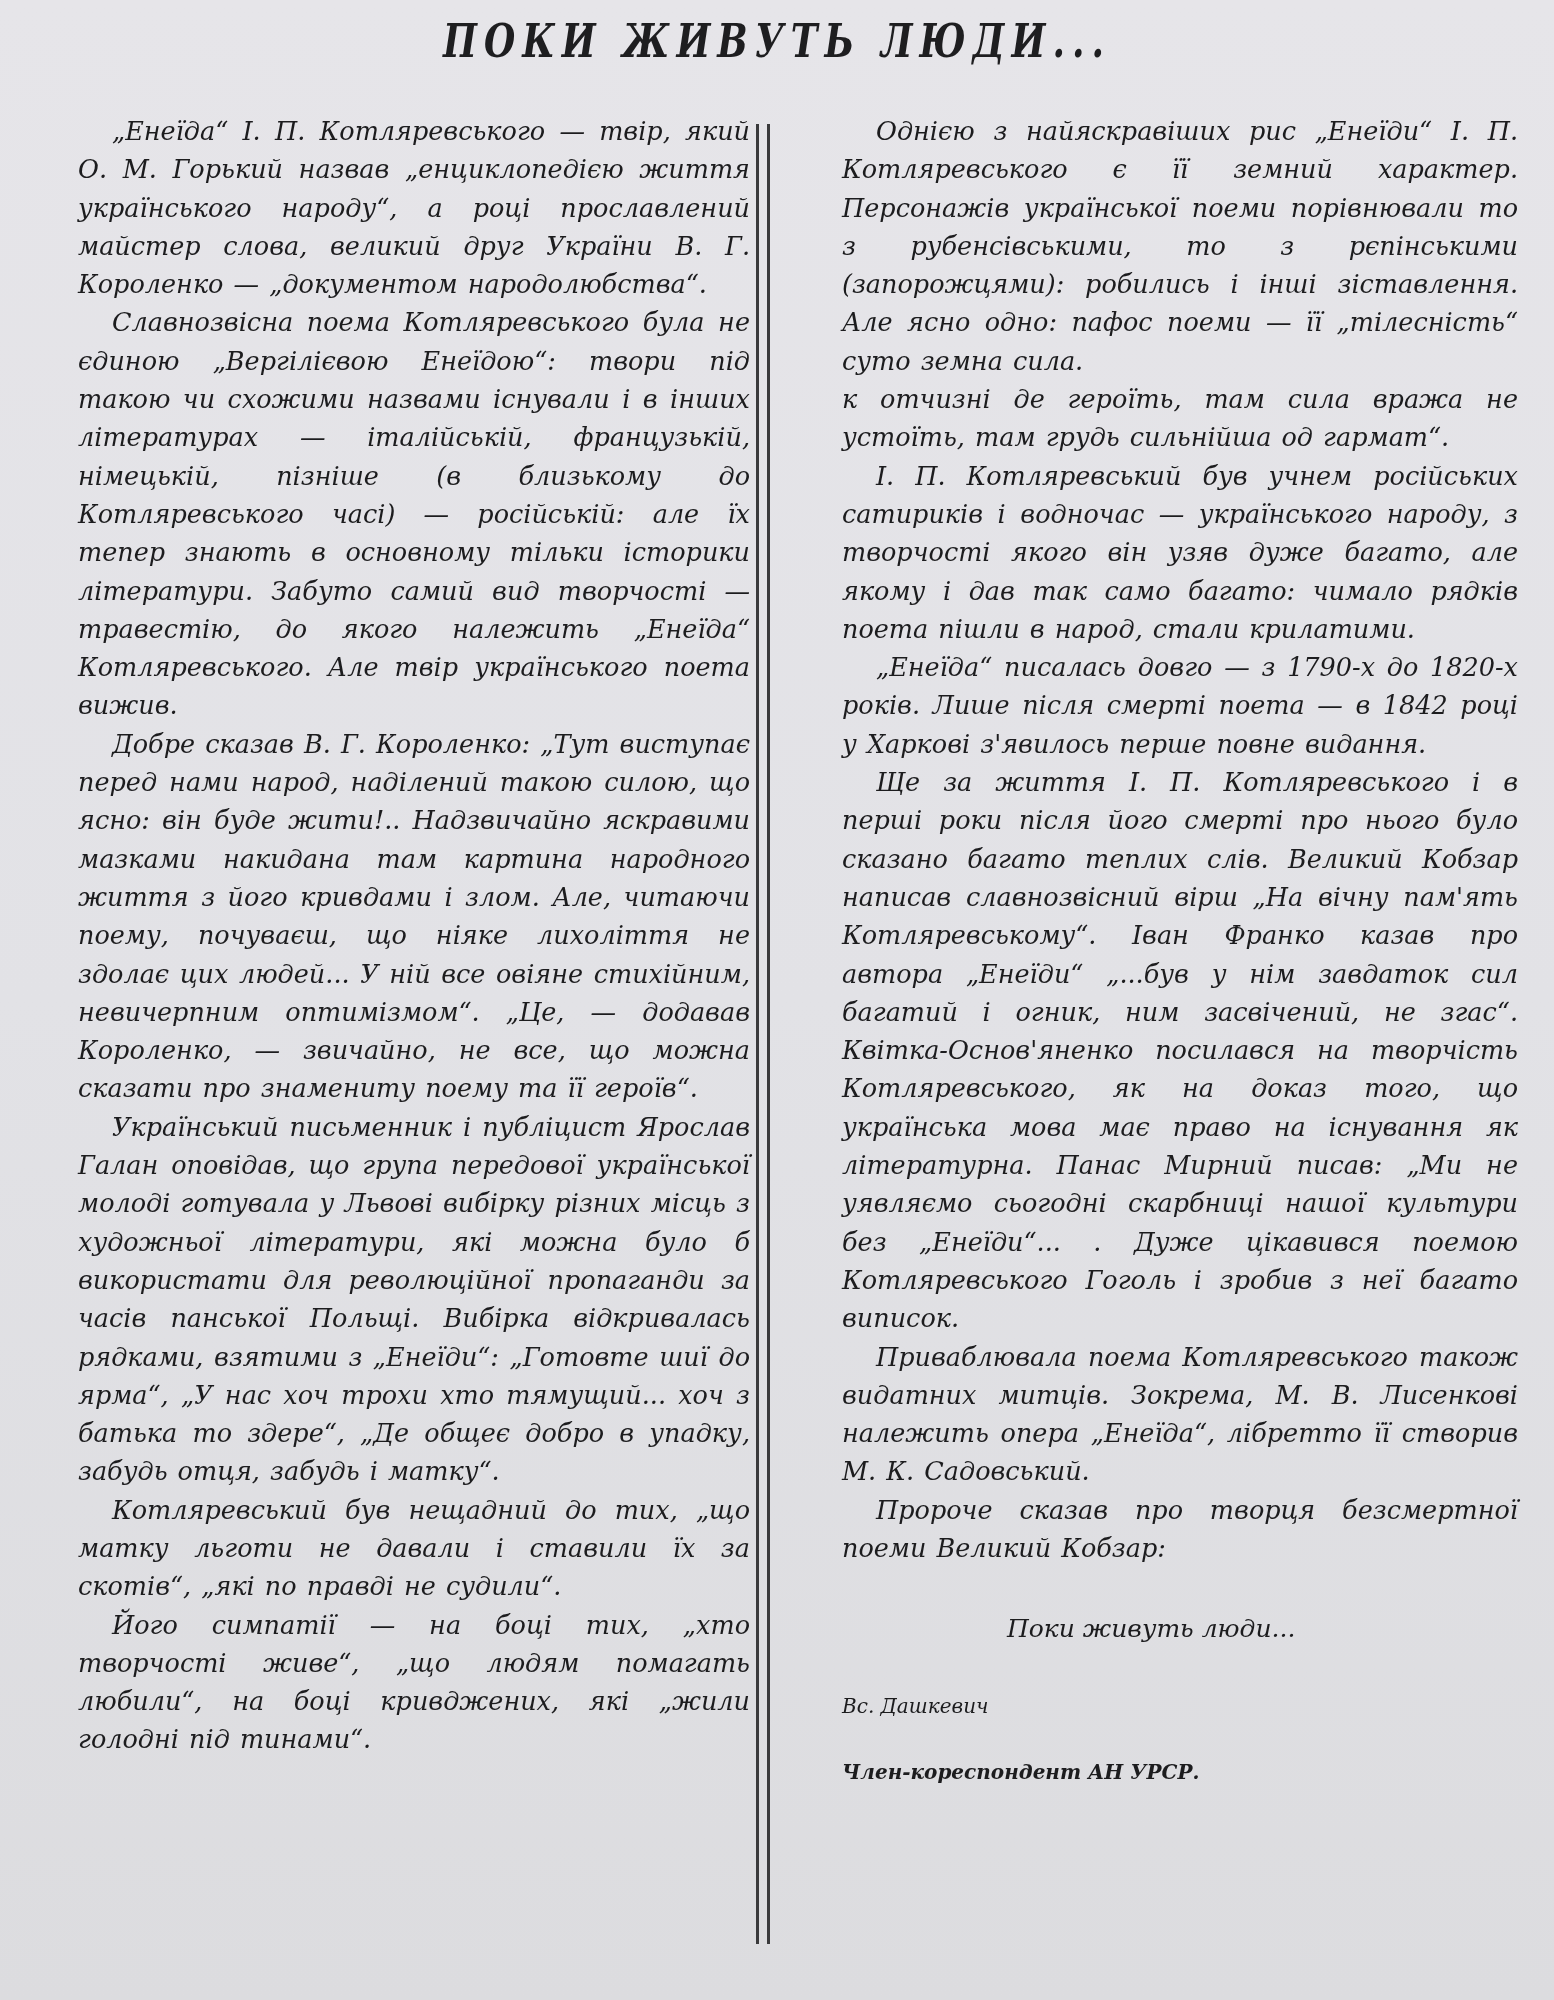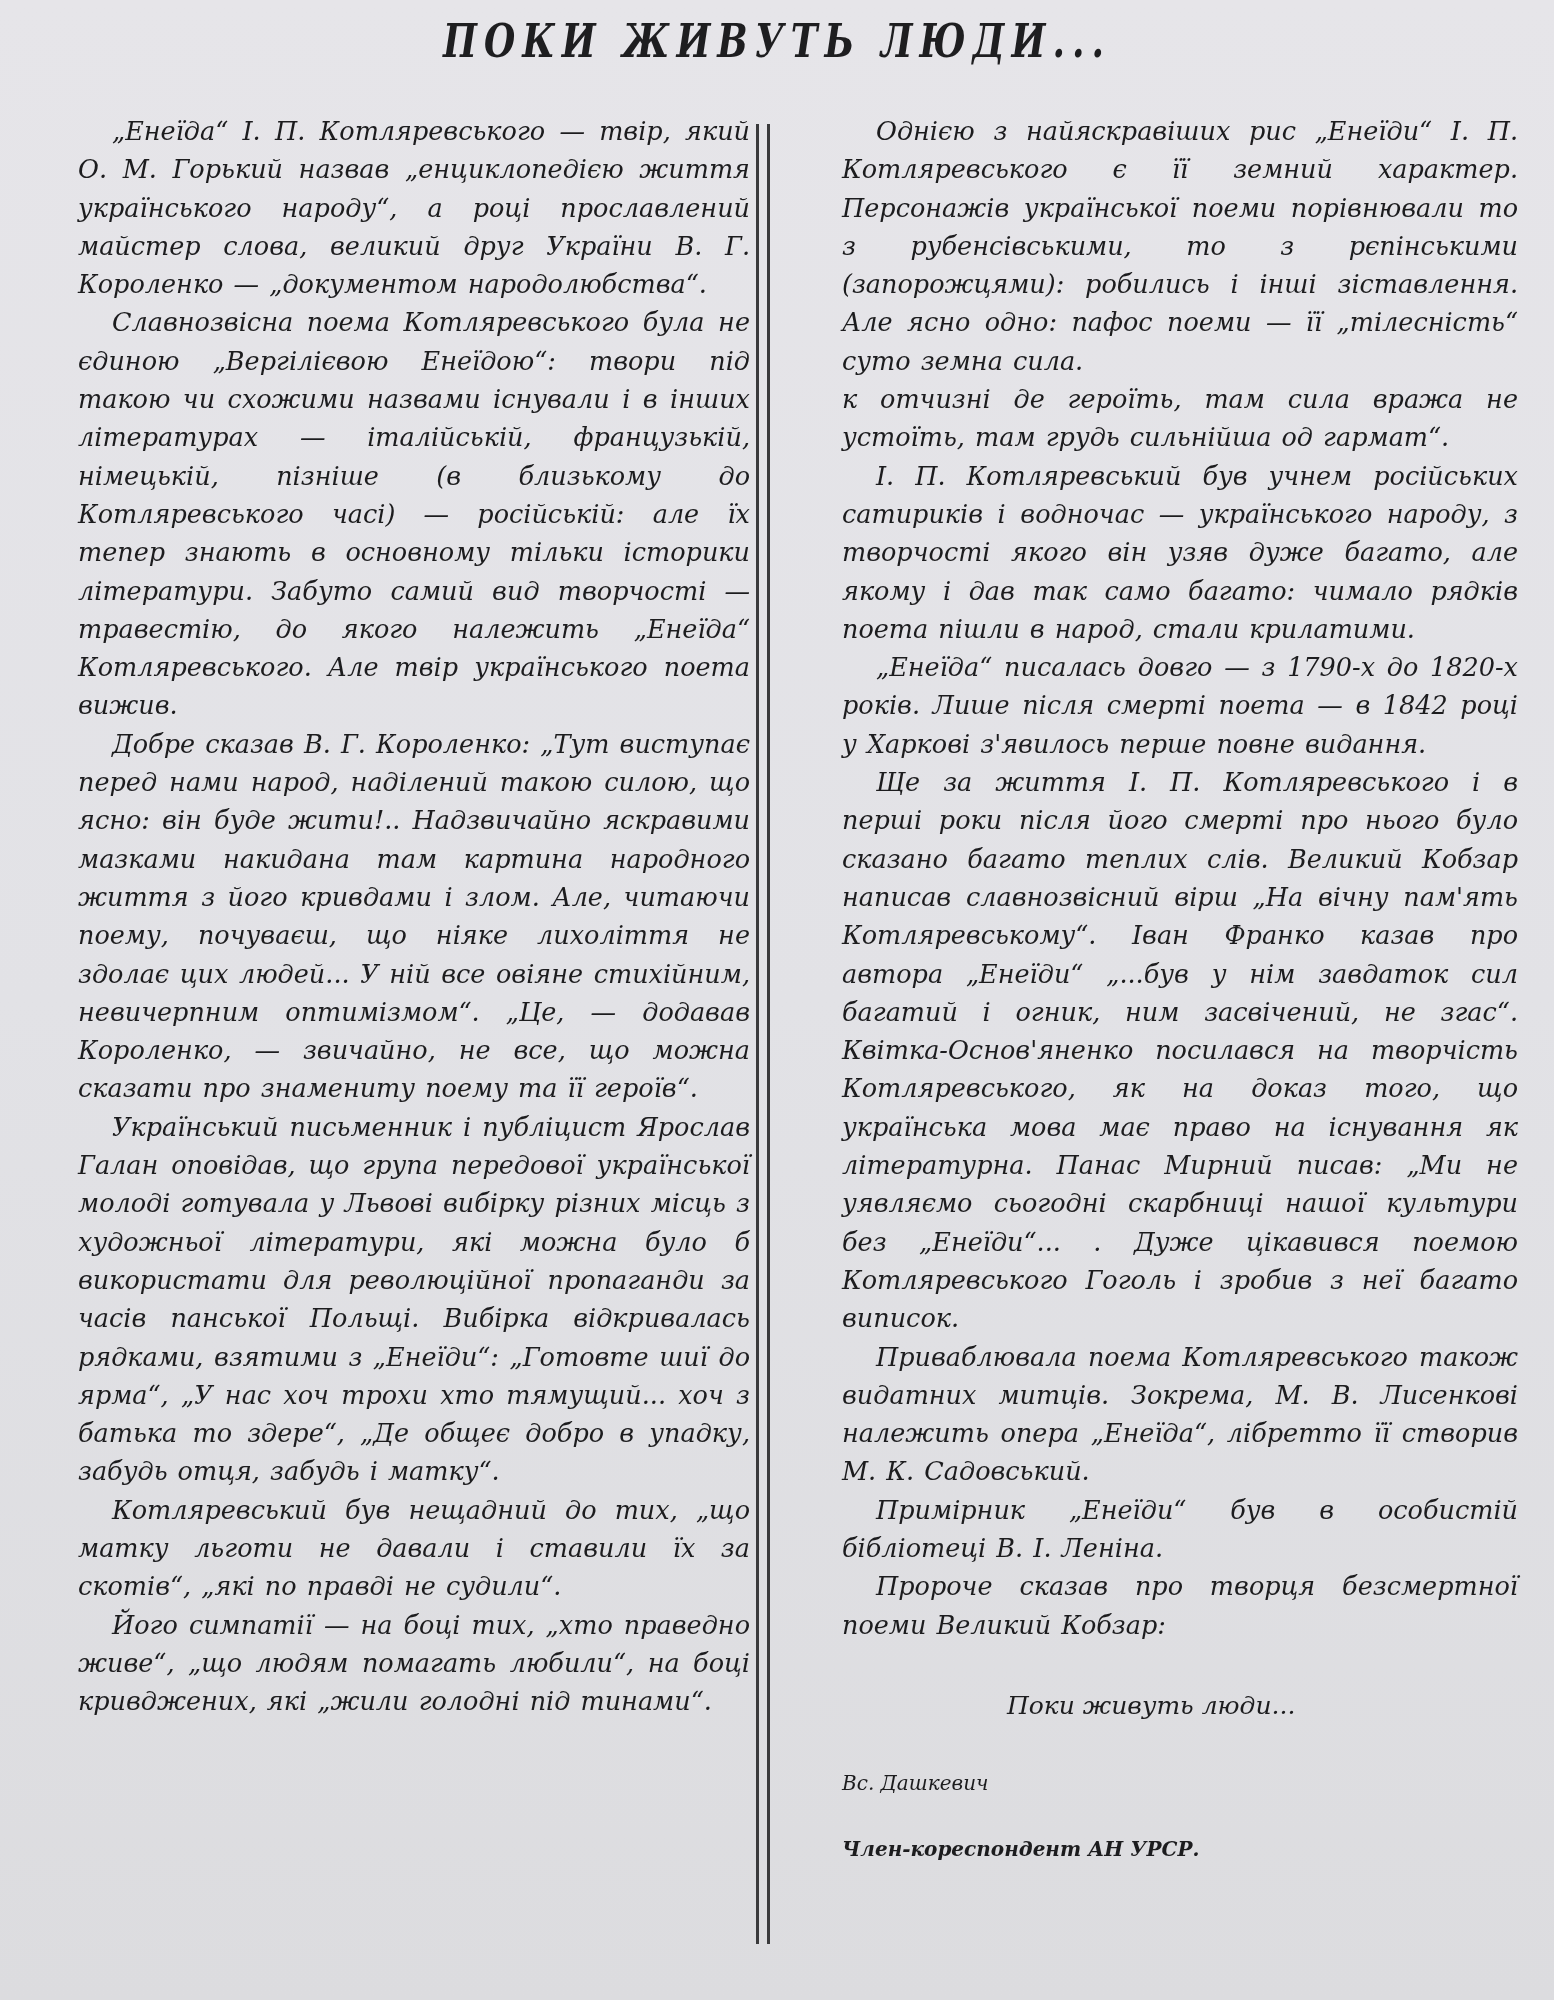--- a/index.html
+++ b/index.html
@@ -82,33 +82,32 @@
 <body>
 
 <h1 class="page-title">ПОКИ ЖИВУТЬ ЛЮДИ...</h1>
 
 <div class="column left">
   <p class="para">„Енеїда“ І. П. Котляревського — твір, який О. М. Горький назвав „енциклопедією життя українського народу“, а році прославлений майстер слова, великий друг України В. Г. Короленко — „документом народолюбства“.</p>
   <p class="para">Славнозвісна поема Котляревського була не єдиною „Вергілієвою Енеїдою“: твори під такою чи схожими назвами існували і в інших літературах — італійській, французькій, німецькій, пізніше (в близькому до Котляревського часі) — російській: але їх тепер знають в основному тільки історики літератури. Забуто самий вид творчості — травестію, до якого належить „Енеїда“ Котляревського. Але твір українського поета вижив.</p>
   <p class="para">Добре сказав В. Г. Короленко: „Тут виступає перед нами народ, наділений такою силою, що ясно: він буде жити!.. Надзвичайно яскравими мазками накидана там картина народного життя з його кривдами і злом. Але, читаючи поему, почуваєш, що ніяке лихоліття не здолає цих людей... У ній все овіяне стихійним, невичерпним оптимізмом“. „Це, — додавав Короленко, — звичайно, не все, що можна сказати про знамениту поему та її героїв“.</p>
   <p class="para">Український письменник і публіцист Ярослав Галан оповідав, що група передової української молоді готувала у Львові вибірку різних місць з художньої літератури, які можна було б використати для революційної пропаганди за часів панської Польщі. Вибірка відкривалась рядками, взятими з „Енеїди“: „Готовте шиї до ярма“, „У нас хоч трохи хто тямущий... хоч з батька то здере“, „Де общеє добро в упадку, забудь отця, забудь і матку“.</p>
   <p class="para">Котляревський був нещадний до тих, „що матку льготи не давали і ставили їх за скотів“, „які по правді не судили“.</p>
-  <p class="para">Його симпатії — на боці тих, „хто праведно живе“, „що людям помагать любили“, на боці кривджених, які „жили голодні під тинами“.</p>
+  <p class="para">Його симпатії — на боці тих, „хто творчості живе“, „що людям помагать любили“, на боці кривджених, які „жили голодні під тинами“.</p>
 </div>
 
 <div class="divider"></div>
 
 <div class="column right">
   <p class="para">Однією з найяскравіших рис „Енеїди“ І. П. Котляревського є її земний характер. Персонажів української поеми порівнювали то з рубенсівськими, то з рєпінськими (запорожцями): робились і інші зіставлення. Але ясно одно: пафос поеми — її „тілесність“ суто земна сила.</p>
   <p class="para no-indent">к отчизні де героїть, там сила вража не устоїть, там грудь сильнійша од гармат“.</p>
   <p class="para">І. П. Котляревський був учнем російських сатириків і водночас — українського народу, з творчості якого він узяв дуже багато, але якому і дав так само багато: чимало рядків поета пішли в народ, стали крилатими.</p>
   <p class="para">„Енеїда“ писалась довго — з 1790-х до 1820-х років. Лише після смерті поета — в 1842 році у Харкові з'явилось перше повне видання.</p>
   <p class="para">Ще за життя І. П. Котляревського і в перші роки після його смерті про нього було сказано багато теплих слів. Великий Кобзар написав славнозвісний вірш „На вічну пам'ять Котляревському“. Іван Франко казав про автора „Енеїди“ „...був у нім завдаток сил багатий і огник, ним засвічений, не згас“. Квітка-Основ'яненко посилався на творчість Котляревського, як на доказ того, що українська мова має право на існування як літературна. Панас Мирний писав: „Ми не уявляємо сьогодні скарбниці нашої культури без „Енеїди“... . Дуже цікавився поемою Котляревського Гоголь і зробив з неї багато виписок.</p>
   <p class="para">Приваблювала поема Котляревського також видатних митців. Зокрема, М. В. Лисенкові належить опера „Енеїда“, лібретто її створив М. К. Садовський.</p>
-  <p class="para">Примірник „Енеїди“ був в особистій бібліотеці В. І. Леніна.</p>
   <p class="para">Пророче сказав про творця безсмертної поеми Великий Кобзар:</p>
 
   <div class="verse">
     <span class="verse-line">Поки живуть люди...</span>
   </div>
 
   <div class="signature">
     <span class="name">Вс. Дашкевич</span>
     <span class="role">Член-кореспондент АН УРСР.</span>
   </div>

